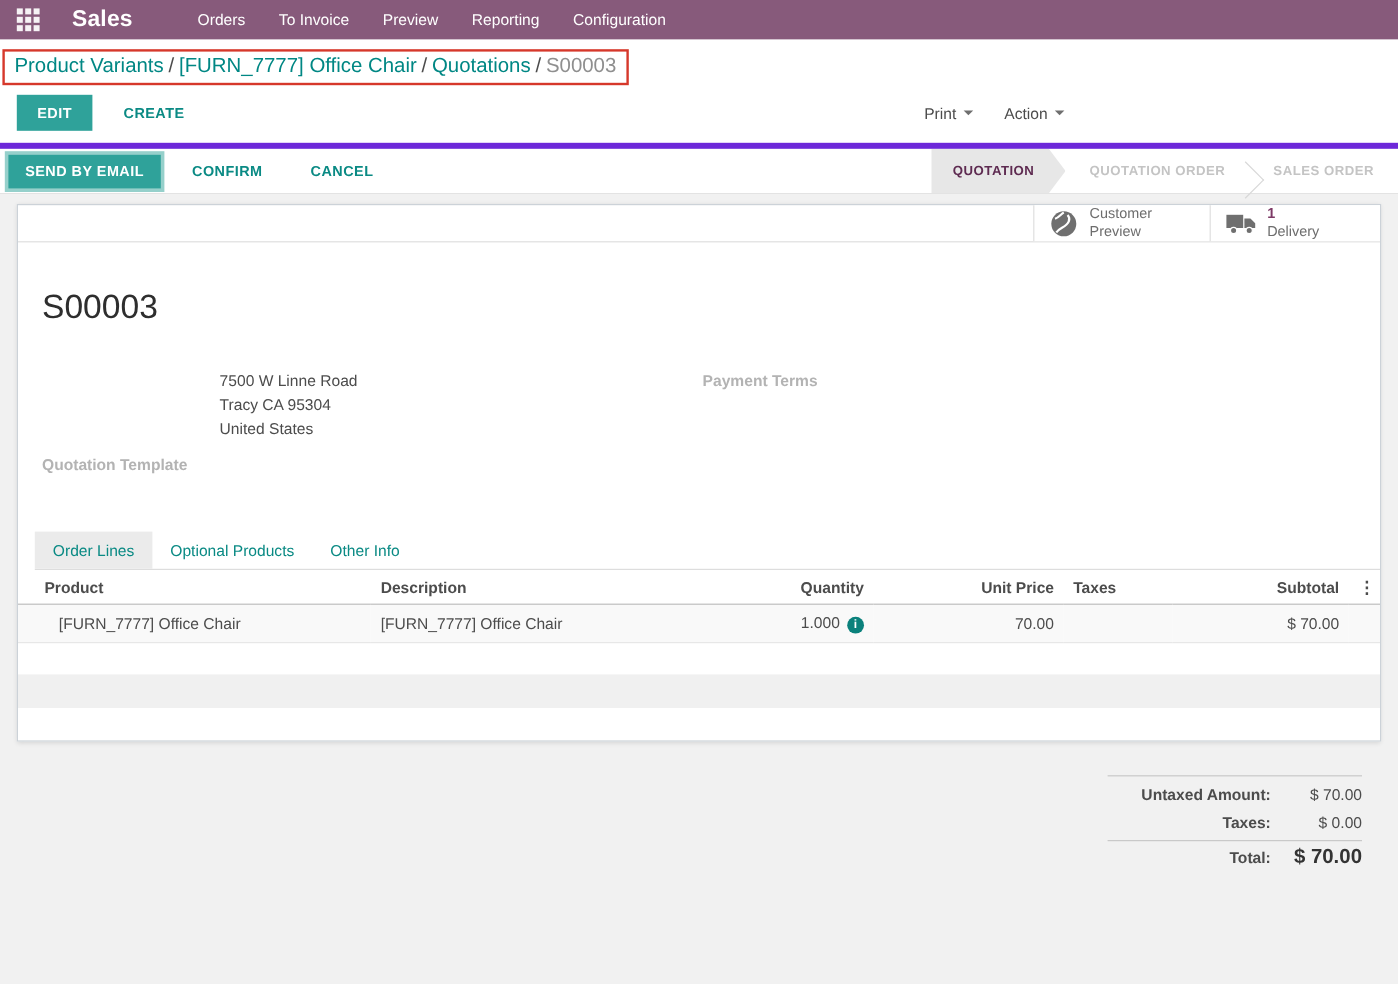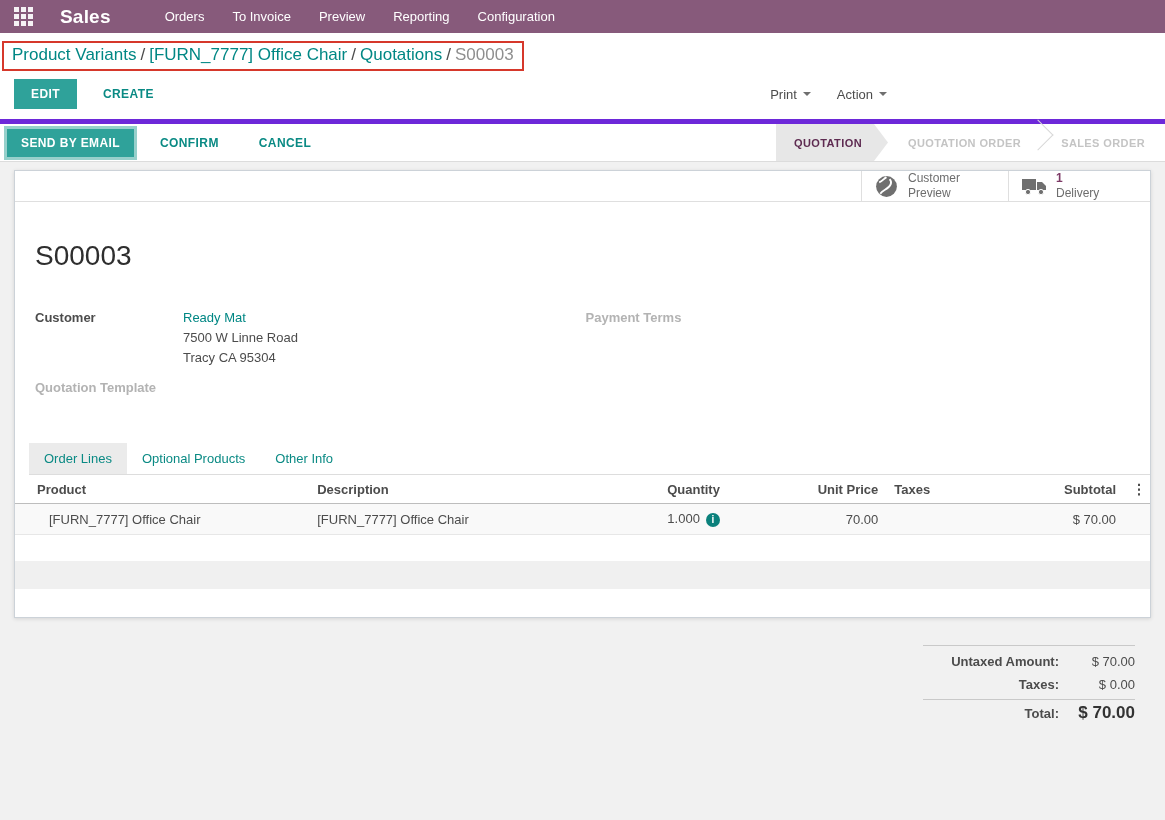--- a/index.html
+++ b/index.html
@@ -33,21 +33,21 @@
   .dropdown-toggle { background:none; font-size:13px; color:#4c4c4c; display:flex; align-items:center; cursor:pointer; border:none; font-family:inherit;}
   .caret { display:inline-block; width:0; height:0; border:4px solid transparent;
     border-top-color:#6f6f6f; margin-left:6px; transform:translateY(2px); }
 
   
   .statusbar { height:43px; background:#fff; border-top:5px solid #6d28d9; border-bottom:1px solid #dcdcdc;
     display:flex; align-items:center; }
   .sb-left { display:flex; align-items:center; padding-left:4px; }
   .btn-send { background:#2fa29a; color:#fff; font-size:12px; font-weight:bold; letter-spacing:.4px;
     padding:7px 14px; box-shadow:0 0 0 3px #96d0cb; margin:3px 0 3px 3px; }
-  .sb-states { margin-left:auto; display:flex; align-items:flex-start; height:100%; }
+  .sb-states { margin-left:auto; display:flex; align-items:flex-end; height:100%; }
   .state { font-size:11px; font-weight:bold; letter-spacing:.4px; color:#c4c4c4;
     padding:0 20px; height:100%; display:flex; align-items:center; cursor:pointer; white-space:nowrap; }
   .state.active { background:#e7e7e7; color:#5e2b51; padding:0 26px 0 18px;
     clip-path:polygon(0 0, calc(100% - 14px) 0, 100% 50%, calc(100% - 14px) 100%, 0 100%); }
   .chev { width:22px; height:22px; border-top:1px solid #d8d8d8; border-right:1px solid #d8d8d8;
     transform:rotate(45deg); margin:0 -8px 0 -14px; flex:none; }
 
   
   .content { background:#f1f1f1; height:659px; padding:8px 14px 0 14px; }
   .sheet { background:#fff; border:1px solid #ccd2d8; box-shadow:0 1px 4px rgba(0,0,0,.12);
@@ -193,26 +193,23 @@
           <span class="num">1</span><br>
           <span>Delivery</span>
         </span>
       </div>
     </div>
 
     <h1 class="sheet-title">S00003</h1>
 
     <div class="form-group">
       <div class="col-left">
-        <div class="field-row">
-          <span class="field-label">Customer</span>
-          <a class="link-teal">Ready Mat</a>
-        </div>
         <div class="addr">7500 W Linne Road</div>
         <div class="addr">Tracy CA 95304</div>
+        <div class="addr">United States</div>
         <div class="qt-label">Quotation Template</div>
       </div>
       <div class="col-right">
         <div class="field-row">
           <span class="field-label muted">Payment Terms</span>
         </div>
       </div>
     </div>
 
     <div class="tabs">

